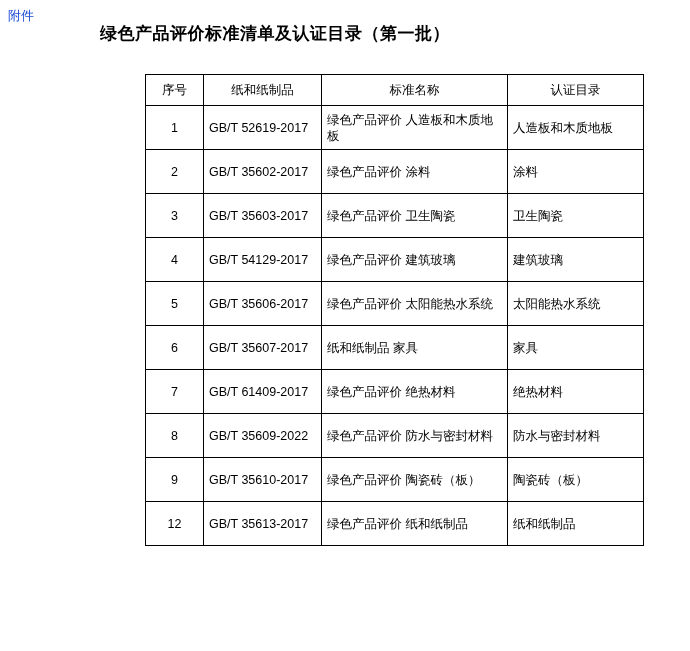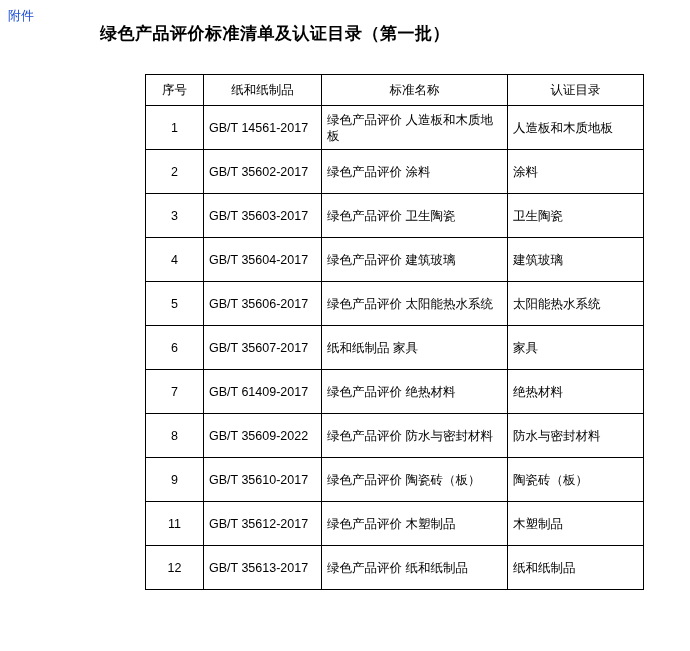--- a/index.html
+++ b/index.html
@@ -96,39 +96,39 @@
       <tr>
         <th>序号</th>
         <th>纸和纸制品</th>
         <th>标准名称</th>
         <th>认证目录</th>
       </tr>
     </thead>
     <tbody>
       <tr>
         <td class="cell-no">1</td>
-        <td class="cell-code">GB/T 14561-2017</td>
+        <td class="cell-code">GB/T 52619-2017</td>
         <td class="cell-name">绿色产品评价 人造板和木质地板</td>
         <td class="cell-cat">人造板和木质地板</td>
       </tr>
       <tr>
         <td class="cell-no">2</td>
         <td class="cell-code">GB/T 35602-2017</td>
         <td class="cell-name">绿色产品评价 涂料</td>
         <td class="cell-cat">涂料</td>
       </tr>
       <tr>
         <td class="cell-no">3</td>
         <td class="cell-code">GB/T 35603-2017</td>
         <td class="cell-name">绿色产品评价 卫生陶瓷</td>
         <td class="cell-cat">卫生陶瓷</td>
       </tr>
       <tr>
         <td class="cell-no">4</td>
-        <td class="cell-code">GB/T 35604-2017</td>
+        <td class="cell-code">GB/T 54129-2017</td>
         <td class="cell-name">绿色产品评价 建筑玻璃</td>
         <td class="cell-cat">建筑玻璃</td>
       </tr>
       <tr>
         <td class="cell-no">5</td>
         <td class="cell-code">GB/T 35606-2017</td>
         <td class="cell-name">绿色产品评价 太阳能热水系统</td>
         <td class="cell-cat">太阳能热水系统</td>
       </tr>
       <tr>
@@ -149,26 +149,20 @@
         <td class="cell-name">绿色产品评价 防水与密封材料</td>
         <td class="cell-cat">防水与密封材料</td>
       </tr>
       <tr>
         <td class="cell-no">9</td>
         <td class="cell-code">GB/T 35610-2017</td>
         <td class="cell-name">绿色产品评价 陶瓷砖（板）</td>
         <td class="cell-cat">陶瓷砖（板）</td>
       </tr>
       <tr>
-        <td class="cell-no">11</td>
-        <td class="cell-code">GB/T 35612-2017</td>
-        <td class="cell-name">绿色产品评价 木塑制品</td>
-        <td class="cell-cat">木塑制品</td>
-      </tr>
-      <tr>
         <td class="cell-no">12</td>
         <td class="cell-code">GB/T 35613-2017</td>
         <td class="cell-name">绿色产品评价 纸和纸制品</td>
         <td class="cell-cat">纸和纸制品</td>
       </tr>
     </tbody>
   </table>
 </div>
 
 </body></html>

